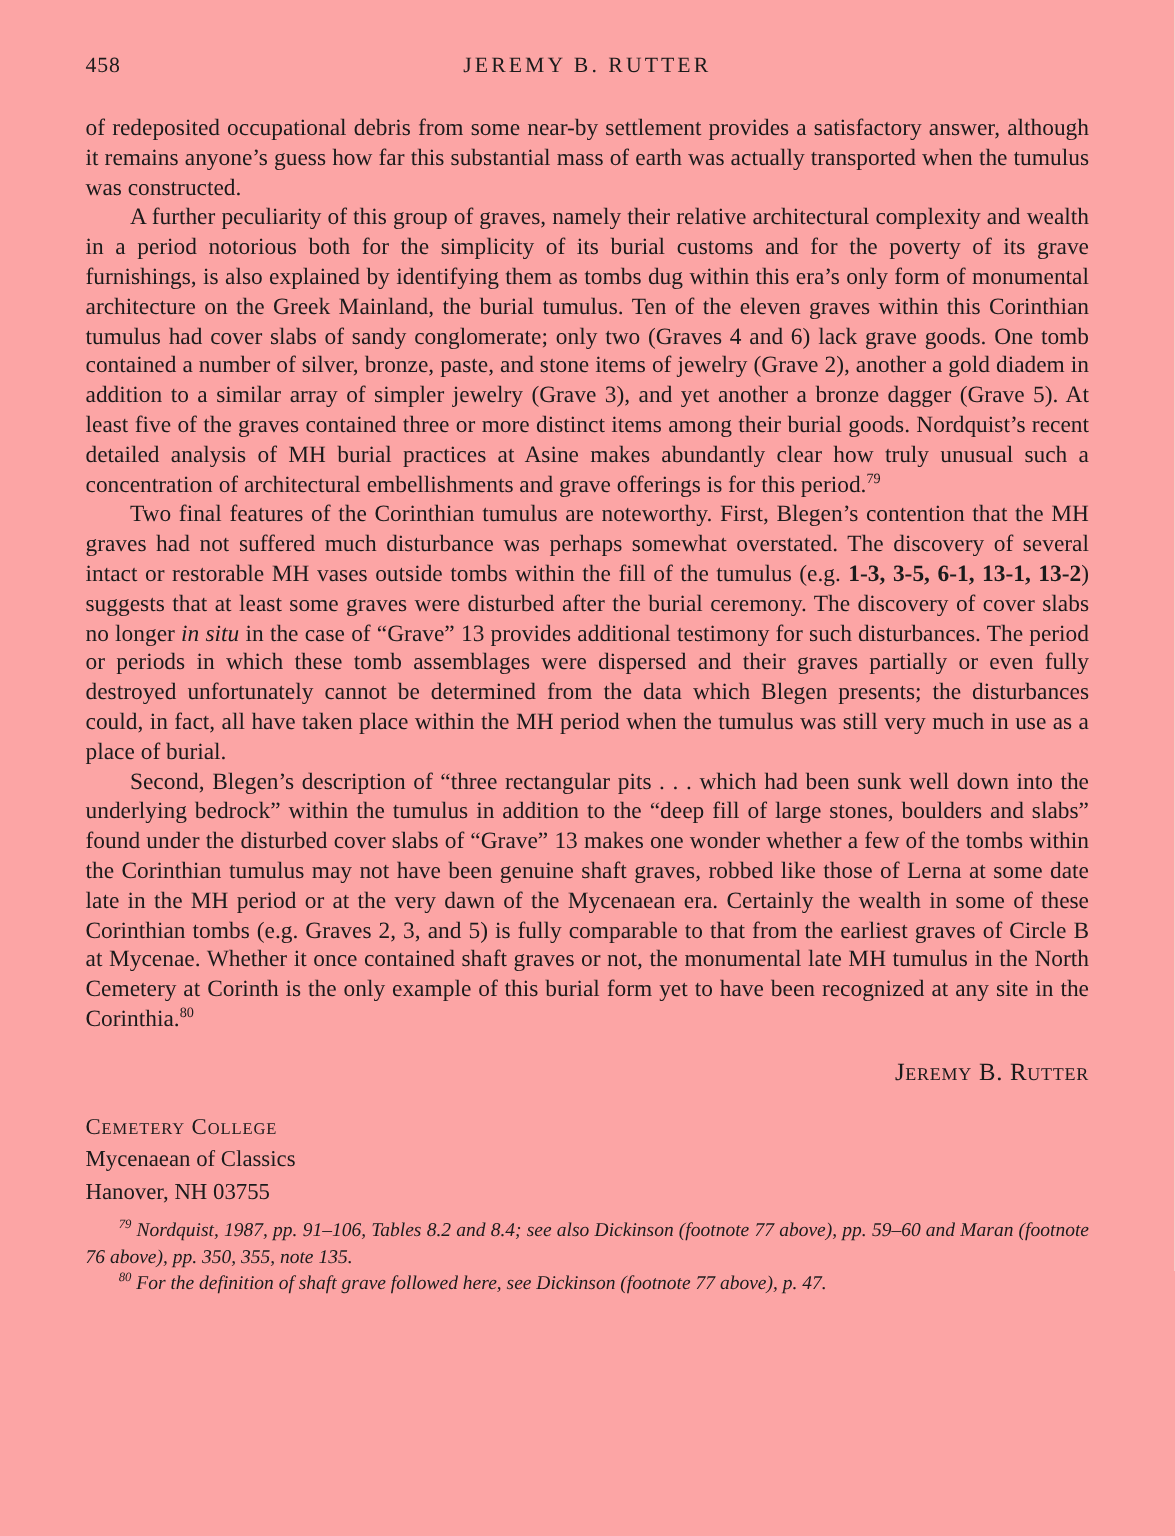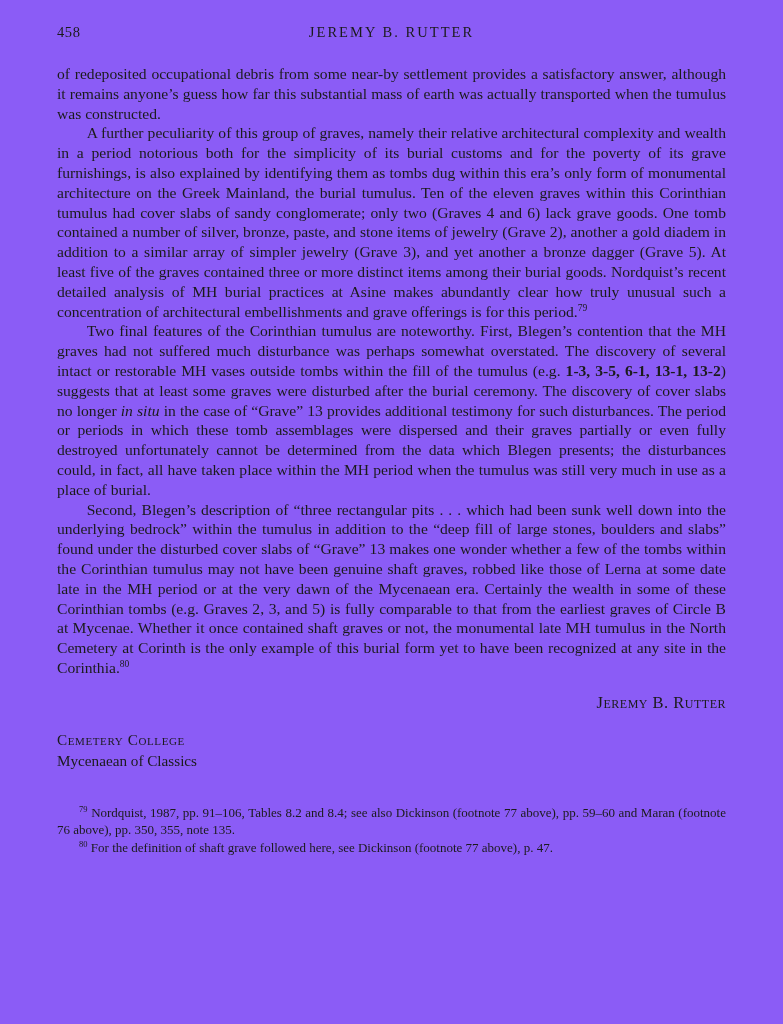--- a/index.html
+++ b/index.html
@@ -6,23 +6,23 @@
   html, body { background: #efeeea; }
   body {
     width: 783px;
     height: 1024px;
     font-family: "Liberation Serif", serif;
     -webkit-font-smoothing: antialiased;
   }
   .page {
     width: 783px;
     height: 1024px;
-    background: #8b5cf6;
+    background: #fca5a5;
     color: #1b1b1b;
-    padding: 24px 57px 20px 57px;
+    padding: 36px 57px 20px 57px;
     overflow: hidden;
     position: relative;
   }
   .running-header {
     position: relative;
     text-align: center;
     font-size: 14.5px;
     letter-spacing: 0.14em;
     margin-bottom: 23px;
   }
@@ -54,23 +54,24 @@
   .affiliation {
     margin-top: 16px;
     font-size: 15.2px;
     line-height: 21.5px;
   }
   .smallcaps {
     font-variant: small-caps;
     letter-spacing: 0.04em;
   }
   .footnotes {
-    margin-top: 32px;
+    margin-top: 6px;
     font-size: 13px;
     line-height: 17.6px;
+    font-style: italic;
   }
   .footnote {
     text-align: justify;
     text-indent: 1.7em;
   }
   .footnote .fn-mark {
     font-size: 8.5px;
     vertical-align: super;
     line-height: 0;
   }
@@ -95,20 +96,21 @@
 
     <p><span>Second, Blegen’s description of “three rectangular pits . . . which had been sunk well down into the underlying bedrock” within the tumulus in addition to the “deep fill of large stones, boulders and slabs” found under the disturbed cover slabs of “Grave” 13 makes one wonder whether a few of the tombs within the Corinthian tumulus may not have been genuine shaft graves, robbed like those of Lerna at some date late in the MH period or at the very dawn of the Mycenaean era. Certainly the wealth in some of these Corinthian tombs (e.g. Graves 2, 3, and 5) is fully comparable to that from the earliest graves of Circle B at Mycenae. Whether it once contained shaft graves or not, the monumental late MH tumulus in the North Cemetery at Corinth is the only example of this burial form yet to have been recognized at any site in the Corinthia.</span><sup class="fn-ref">80</sup></p>
 
   </main>
 
   <div class="signature">Jeremy B. Rutter</div>
 
   <div class="affiliation">
     <div class="smallcaps">Cemetery College</div>
     <div>Mycenaean of Classics</div>
+    <div>Hanover, NH 03755</div>
   </div>
 
   <footer class="footnotes">
     <p class="footnote"><sup class="fn-mark">79</sup><span> Nordquist, 1987, pp. 91–106, Tables 8.2 and 8.4; see also Dickinson (footnote 77 above), pp. 59–60 and Maran (footnote 76 above), pp. 350, 355, note 135.</span></p>
     <p class="footnote"><sup class="fn-mark">80</sup><span> For the definition of shaft grave followed here, see Dickinson (footnote 77 above), p. 47.</span></p>
   </footer>
 
 </div>
 
 </body></html>

